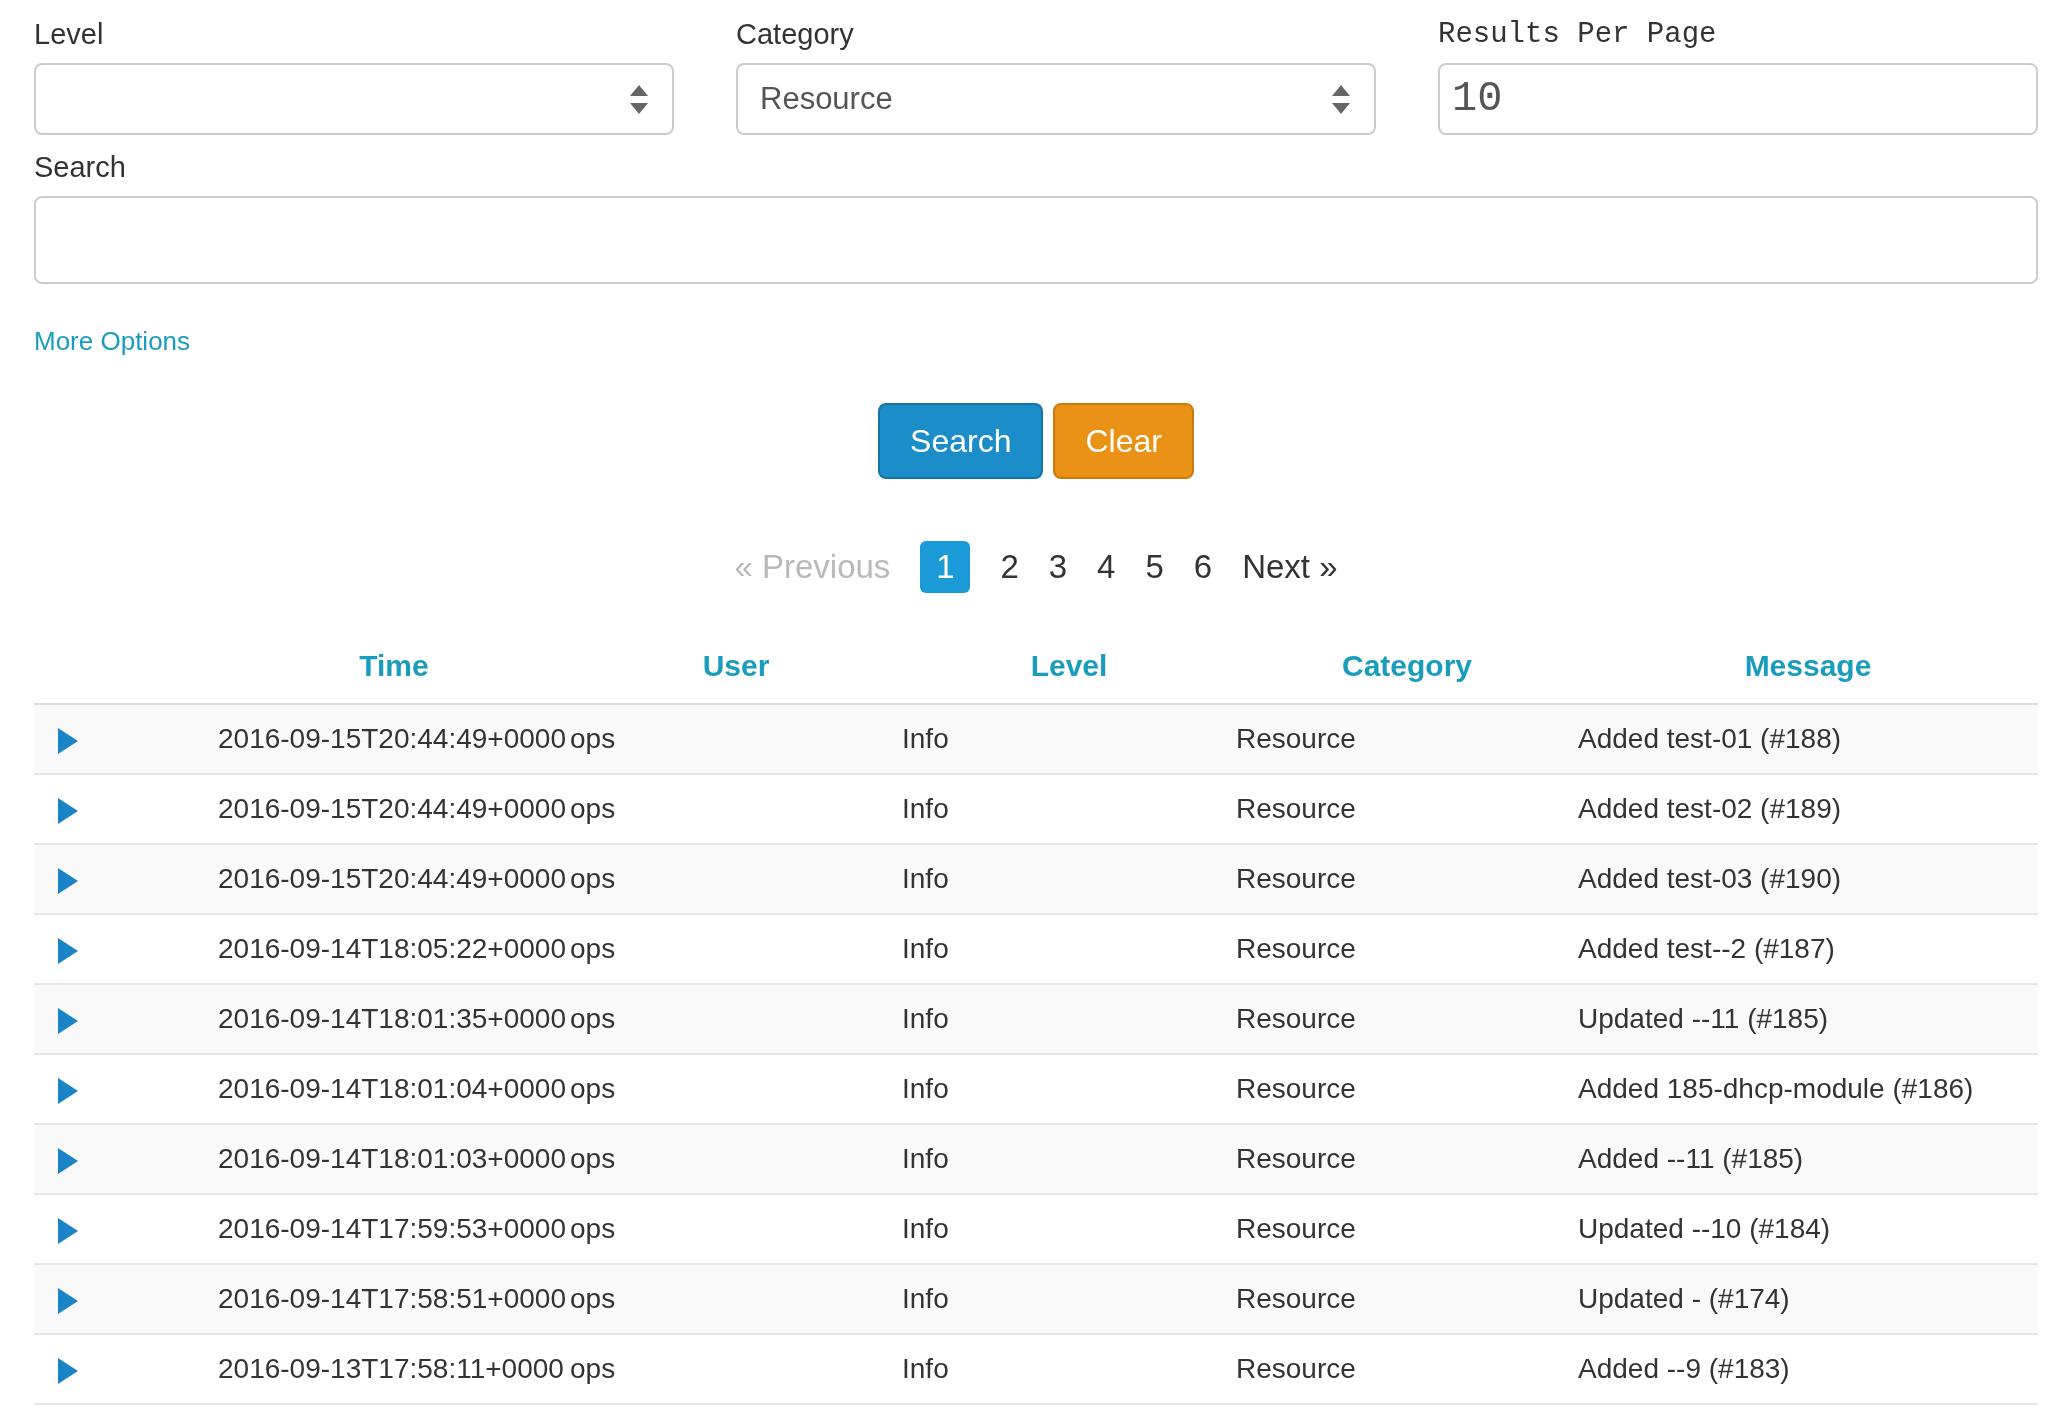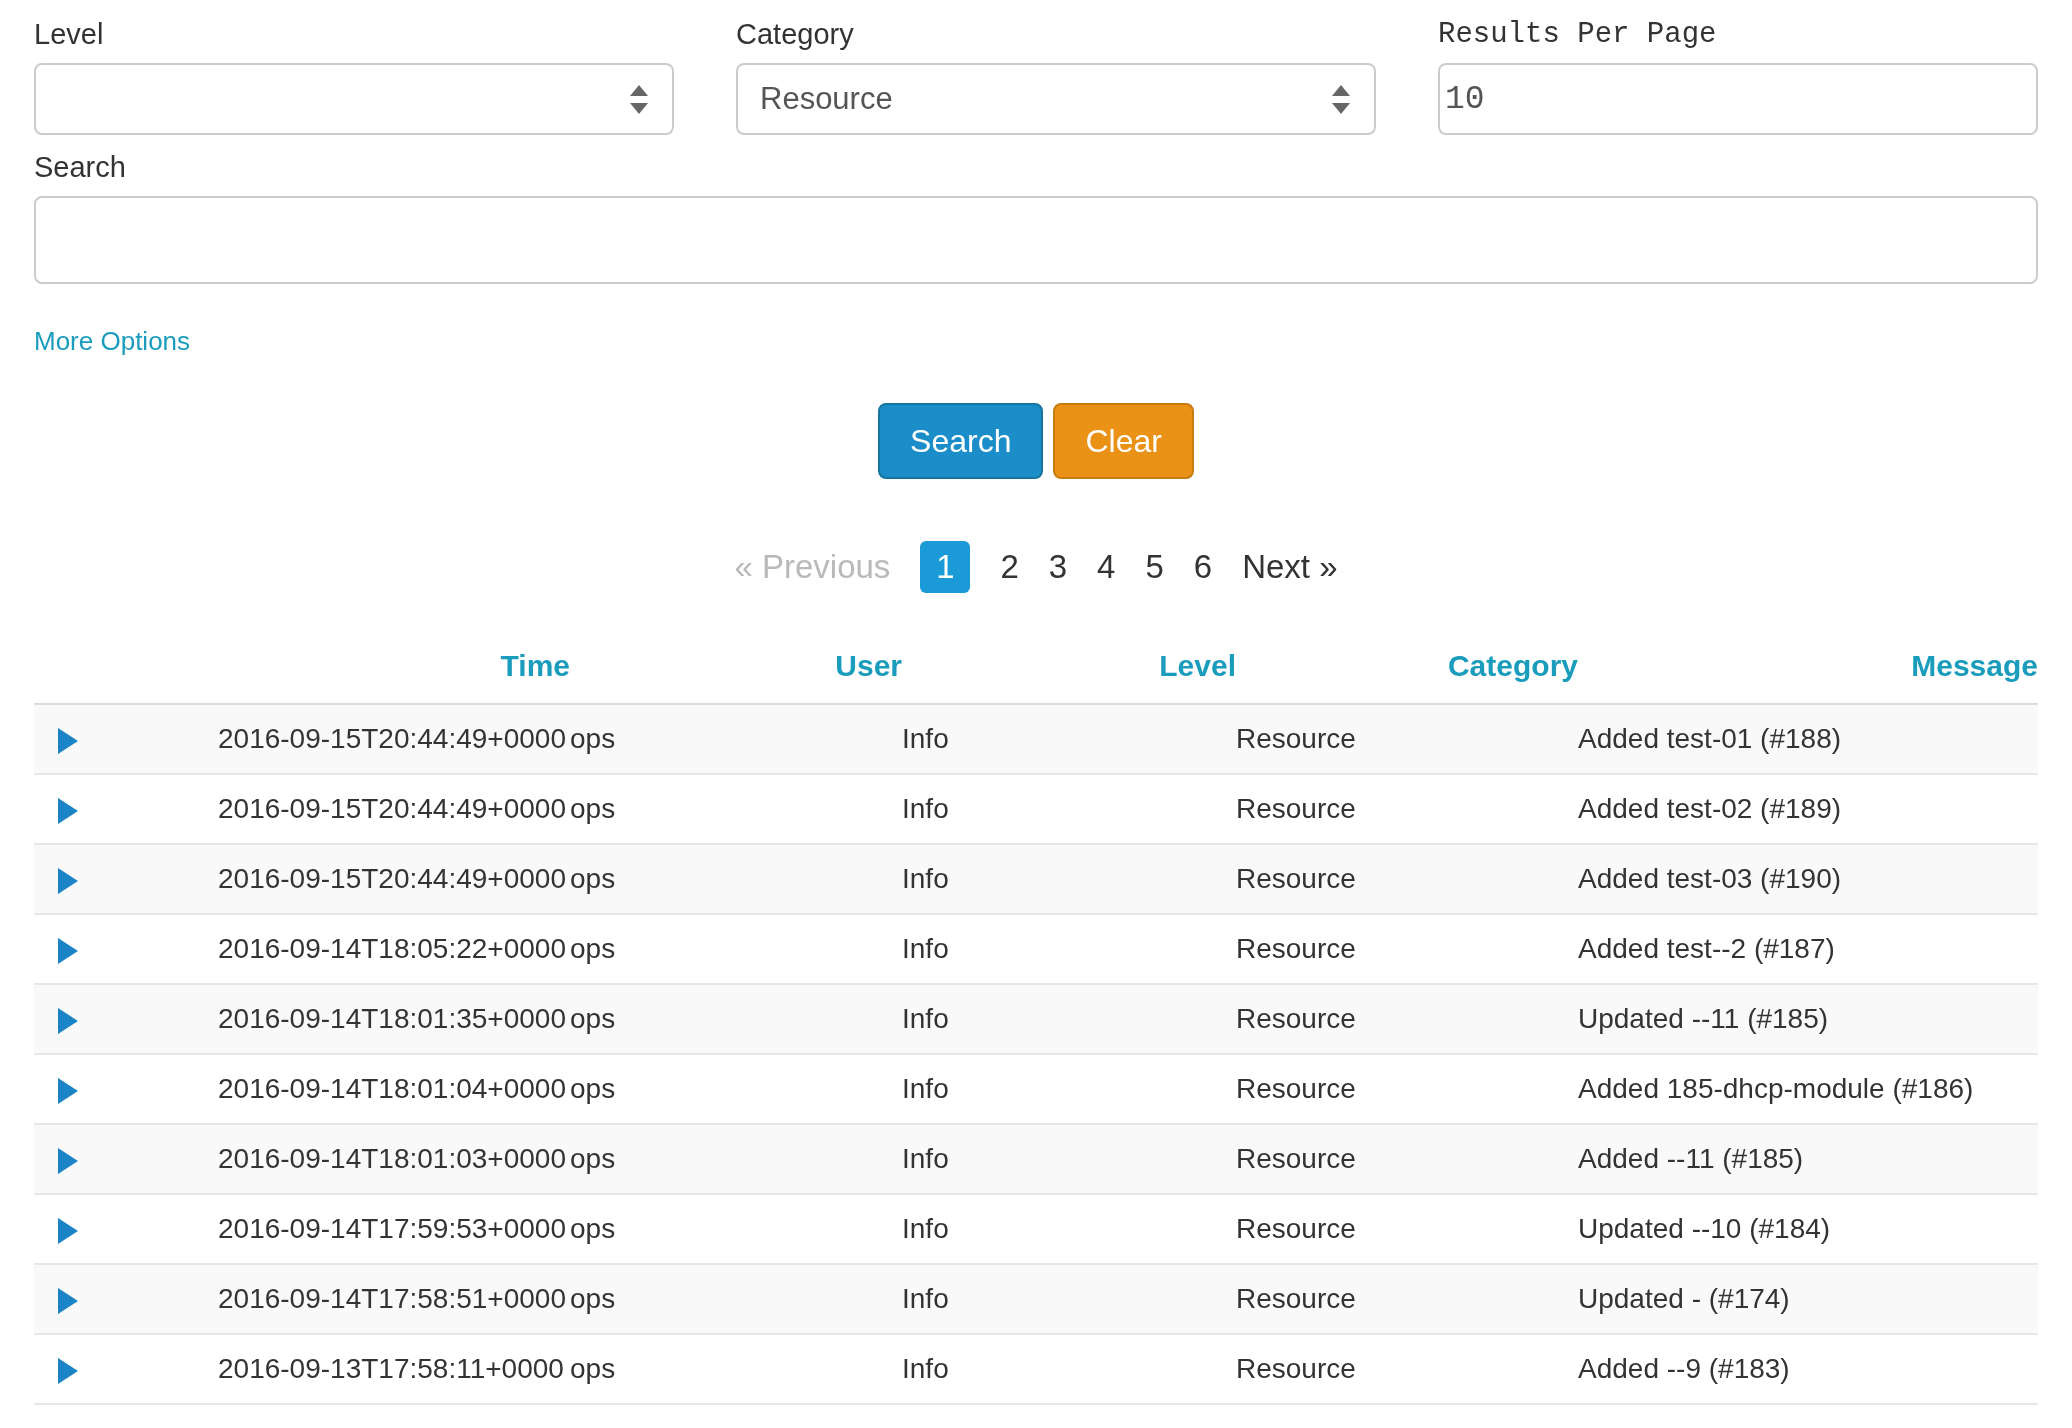--- a/index.html
+++ b/index.html
@@ -44,23 +44,23 @@
     width: 0; height: 0;
     border-left: 9px solid transparent; border-right: 9px solid transparent;
     border-top: 11px solid #666;
   }
   .text-input {
     width: 100%;
     height: 72px;
     border: 2px solid #ccc;
     border-radius: 8px;
     font-family: inherit;
-    font-size: 33px;
+    font-size: 42px;
     color: #555;
-    padding: 0 5px;
+    padding: 0 12px;
     outline: none;
     background: #fff;
   }
   .search-group { margin-top: 16px; }
   .search-group .text-input { height: 88px; }
 
   .more-options {
     display: inline-block;
     margin-top: 42px;
     font-size: 26px;
@@ -110,21 +110,21 @@
     border-collapse: collapse;
     table-layout: fixed;
     margin-top: 48px;
   }
   .log-table col.c-caret    { width: 184px; }
   .log-table col.c-time     { width: 352px; }
   .log-table col.c-user     { width: 332px; }
   .log-table col.c-level    { width: 334px; }
   .log-table col.c-category { width: 342px; }
   .log-table th {
-    text-align: right;
+    text-align: center;
     font-size: 30px;
     font-weight: bold;
     color: var(--link, #1a9cbd);
     padding: 8px 0 20px 0;
   }
   .log-table thead tr { border-bottom: 2px solid #dcdcdc; }
   .log-table tbody tr { border-bottom: 2px solid #e7e7e7; height: 70px; }
   .log-table tbody tr:nth-child(odd) { background: #f9f9f9; }
   .log-table td {
     font-size: 28px;

